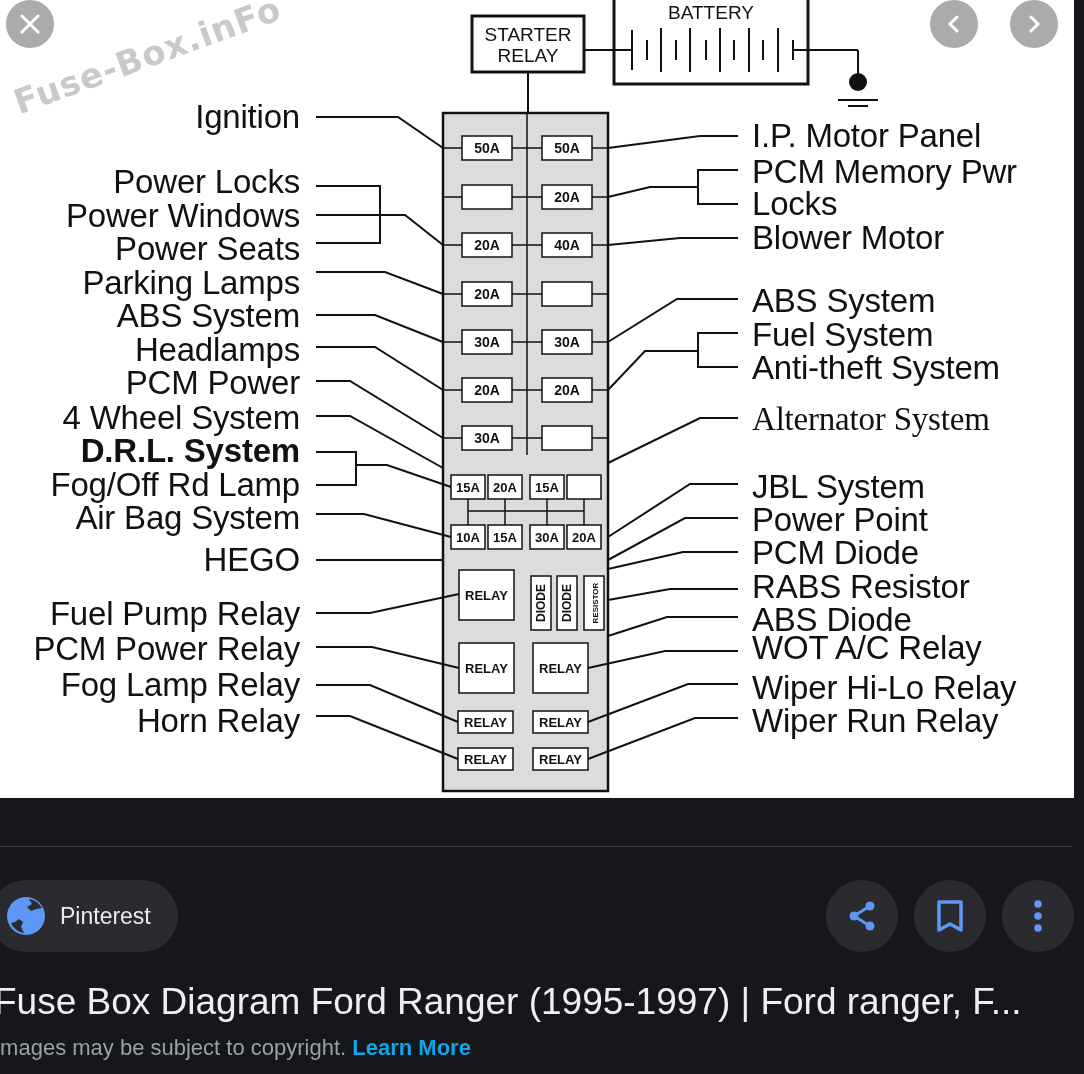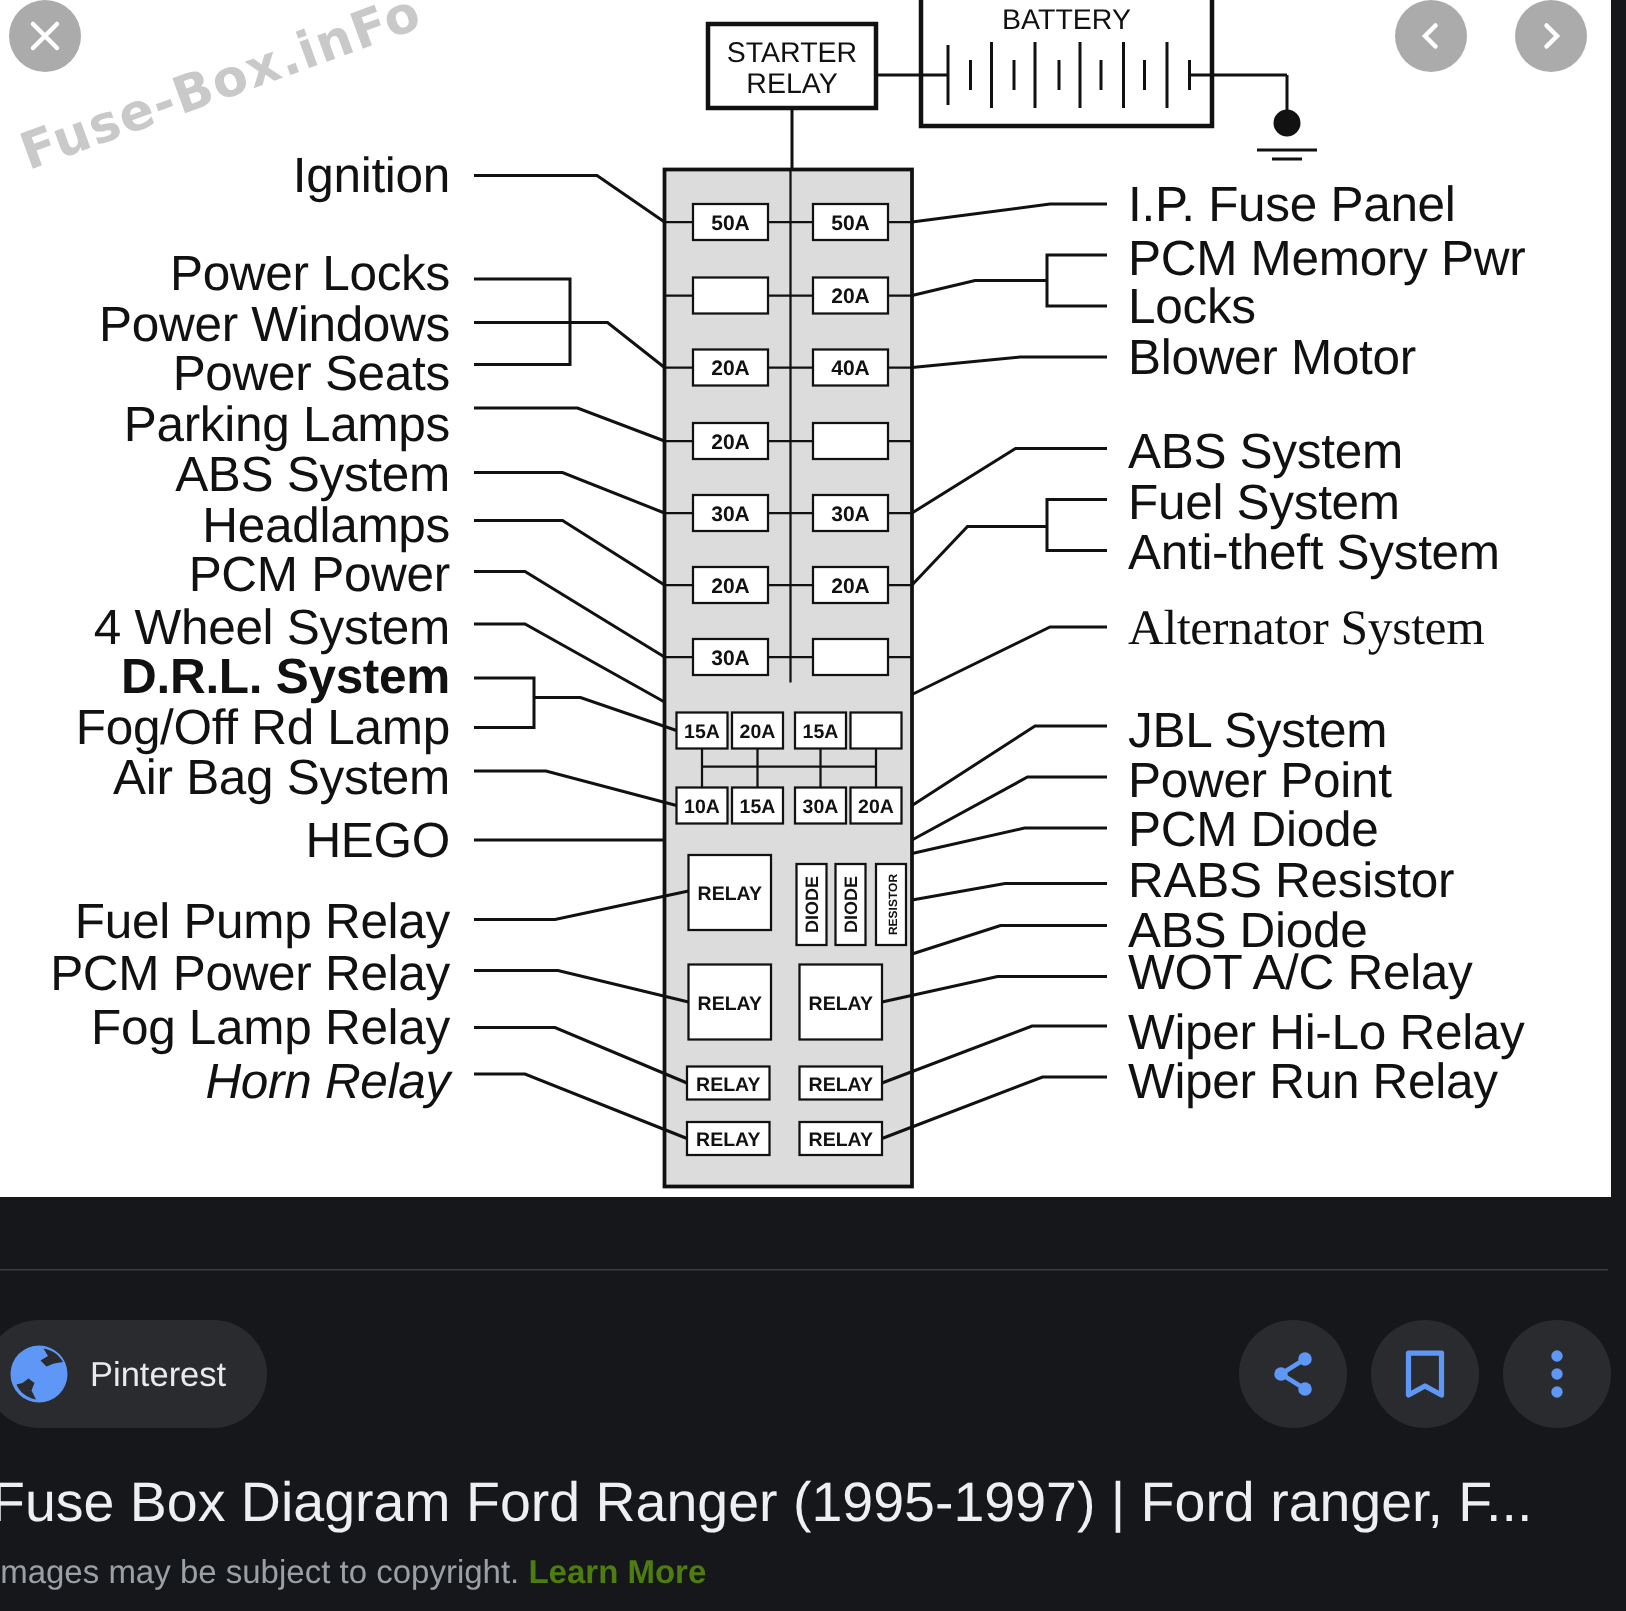--- a/index.html
+++ b/index.html
@@ -11,21 +11,21 @@
   .lbl.right { left:752px; }
   .watermark { position:absolute; left:22px; top:82px; font-family:"DejaVu Sans", sans-serif; font-weight:bold; font-size:34px; color:#c9c9c9; transform:rotate(-20deg); transform-origin:left bottom; letter-spacing:1px; }
   .overlay-btn { position:absolute; width:48px; height:48px; border-radius:50%; background:rgba(120,120,120,0.62); display:flex; align-items:center; justify-content:center; cursor:pointer; }
   .divider { position:absolute; left:0; top:846px; width:1072px; height:1px; background:#3c3d40; }
   .source-chip { position:absolute; left:-10px; top:880px; height:72px; width:188px; border-radius:36px; background:#2a2b2f; display:flex; align-items:center; cursor:pointer; }
   .source-chip .globe { margin-left:15px; width:42px; height:42px; }
   .source-chip .name { margin-left:13px; color:#e8eaed; font-size:23px; font-family:"Liberation Sans", sans-serif; }
   .action-btn { position:absolute; top:880px; width:72px; height:72px; border-radius:50%; background:#2a2b2f; display:flex; align-items:center; justify-content:center; cursor:pointer; }
   .title { position:absolute; left:-6px; top:981px; color:#eeeff1; font-size:37px; white-space:nowrap; font-family:"Liberation Sans", sans-serif; }
   .copyright { position:absolute; left:-6px; top:1035px; color:#9aa0a6; font-size:22px; white-space:nowrap; font-family:"Liberation Sans", sans-serif; }
-  .copyright .learn { font-weight:bold; color:#4d7c0f; cursor:pointer; }
+  .copyright .learn { font-weight:bold; color:#0ea5e9; cursor:pointer; }
   .fuse-text { font-family:"Liberation Sans", sans-serif; font-size:14px; font-weight:bold; fill:#111; }
   .small-text { font-family:"Liberation Sans", sans-serif; font-size:13px; font-weight:bold; fill:#111; }
 </style>
 </head>
 <body>
 
 <div id="image-area">
   <div class="watermark">Fuse-Box.inFo</div>
 
   <svg id="diagram" viewBox="0 0 1074 798">
@@ -178,24 +178,24 @@
       <div class="lbl left" style="top: 333px;">Headlamps</div>
       <div class="lbl left" style="top: 366px;">PCM Power</div>
       <div class="lbl left" style="top: 401px;">4 Wheel System</div>
       <div class="lbl left" style="top: 434px; font-weight: bold;">D.R.L. System</div>
       <div class="lbl left" style="top: 468px;">Fog/Off Rd Lamp</div>
       <div class="lbl left" style="top: 501px;">Air Bag System</div>
       <div class="lbl left" style="top: 543px;">HEGO</div>
       <div class="lbl left" style="top: 597px;">Fuel Pump Relay</div>
       <div class="lbl left" style="top: 632px;">PCM Power Relay</div>
       <div class="lbl left" style="top: 668px;">Fog Lamp Relay</div>
-      <div class="lbl left" style="top: 704px; font-style: italic;">Horn Relay</div>
+      <div class="lbl left" style="top: 704px;">Horn Relay</div>
     </div>
   <div id="right-labels">
-      <div class="lbl right" style="top: 119px;">I.P. Fuse Panel</div>
+      <div class="lbl right" style="top: 119px;">I.P. Motor Panel</div>
       <div class="lbl right" style="top: 155px;">PCM Memory Pwr</div>
       <div class="lbl right" style="top: 187px;">Locks</div>
       <div class="lbl right" style="top: 221px;">Blower Motor</div>
       <div class="lbl right" style="top: 284px;">ABS System</div>
       <div class="lbl right" style="top: 318px;">Fuel System</div>
       <div class="lbl right" style="top: 351px;">Anti-theft System</div>
       <div class="lbl right" style="top: 403px; font-family: Liberation Serif, serif;">Alternator System</div>
       <div class="lbl right" style="top: 470px;">JBL System</div>
       <div class="lbl right" style="top: 503px;">Power Point</div>
       <div class="lbl right" style="top: 536px; text-align: right;">PCM Diode</div>

